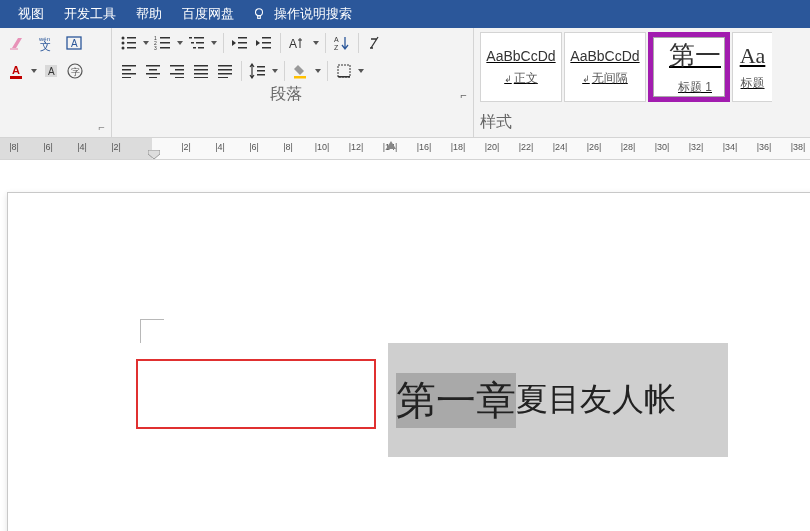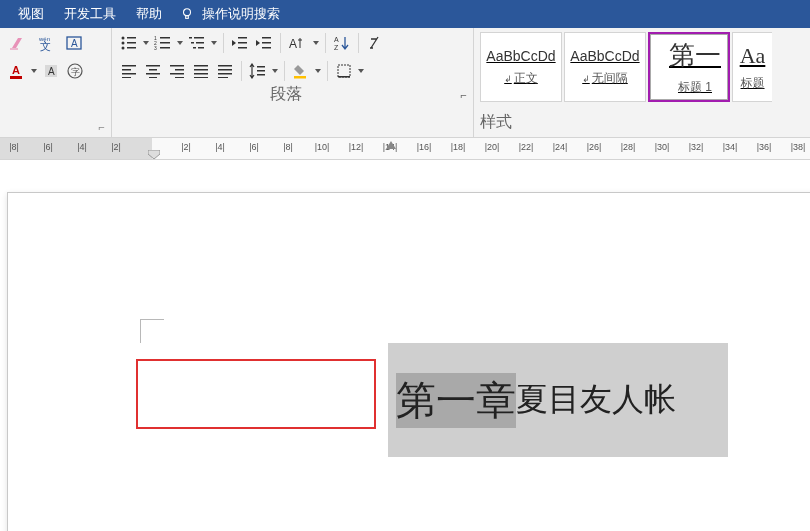--- a/index.html
+++ b/index.html
@@ -17,21 +17,21 @@
 .row { display: flex; align-items: center; gap: 2px; }
 .btn { min-width: 22px; height: 22px; display: flex; align-items: center; justify-content: center; cursor: pointer; border-radius: 2px; padding: 0 2px; }
 .btn svg { display: block; }
 .dd { width: 8px; height: 22px; display: flex; align-items: center; justify-content: center; cursor: pointer; }
 .sep { width: 1px; height: 20px; background: #d4d4d4; margin: 0 3px; }
 .launcher { font-size: 11px; color: #666; cursor: pointer; margin-left: auto; padding-left: 6px; }
 
 .styles-group { flex: 1; padding: 4px 6px 2px; display: flex; flex-direction: column; }
 .styles-row { display: flex; gap: 2px; text-decoration: underline; }
 .style-card { border: 1px solid #d4d4d4; background: #fff; width: 82px; height: 70px; display: flex; flex-direction: column; align-items: center; justify-content: center; cursor: pointer; }
-.style-card.selected { border: 2px solid #a21caf; box-shadow: inset 0 0 0 1px #aaa; padding-left: 12px; }
+.style-card.selected { border: 5px solid #a21caf; box-shadow: inset 0 0 0 1px #aaa; padding-left: 12px; }
 .style-preview { font-size: 14px; color: #333; }
 .style-preview.big { font-family: SimSun, serif; font-size: 26px; }
 .style-name { font-size: 12px; color: #555; margin-top: 6px; }
 .style-name .arrow { font-size: 9px; margin-right: 2px; }
 .style-card.cut { width: 40px; border-right: none; }
 
 .ruler { height: 22px; background: #f9f9f9; border-bottom: 1px solid #d4d4d4; position: relative; font-size: 9px; color: #555; overflow: hidden; }
 .ruler-inner { position: absolute; left: 0; top: 0; height: 100%; display: flex; align-items: center; }
 .ruler-shade { position: absolute; left: 0; top: 0; height: 100%; width: 152px; background: #dcdcdc; }
 .ruler-tick { position: absolute; top: 4px; font-size: 9px; color: #555; transform: translateX(-50%); }
@@ -48,20 +48,21 @@
 
 .chev { width: 6px; height: 4px; }
 </style>
 </head>
 <body>
 
 <div class="menubar">
   <div class="menu-item">视图</div>
   <div class="menu-item">开发工具</div>
   <div class="menu-item">帮助</div>
+  <div class="menu-item">百度网盘</div>
   <div class="search-box">
     <svg class="bulb" viewBox="0 0 16 16">
         <circle cx="8" cy="6" r="4" fill="none" stroke="#fff" stroke-width="1.2"></circle>
         <rect x="6.5" y="10" width="3" height="3" fill="none" stroke="#fff" stroke-width="1.2"></rect>
       </svg>
     <span>操作说明搜索</span>
   </div>
 </div>
 
 <div class="ribbon">

